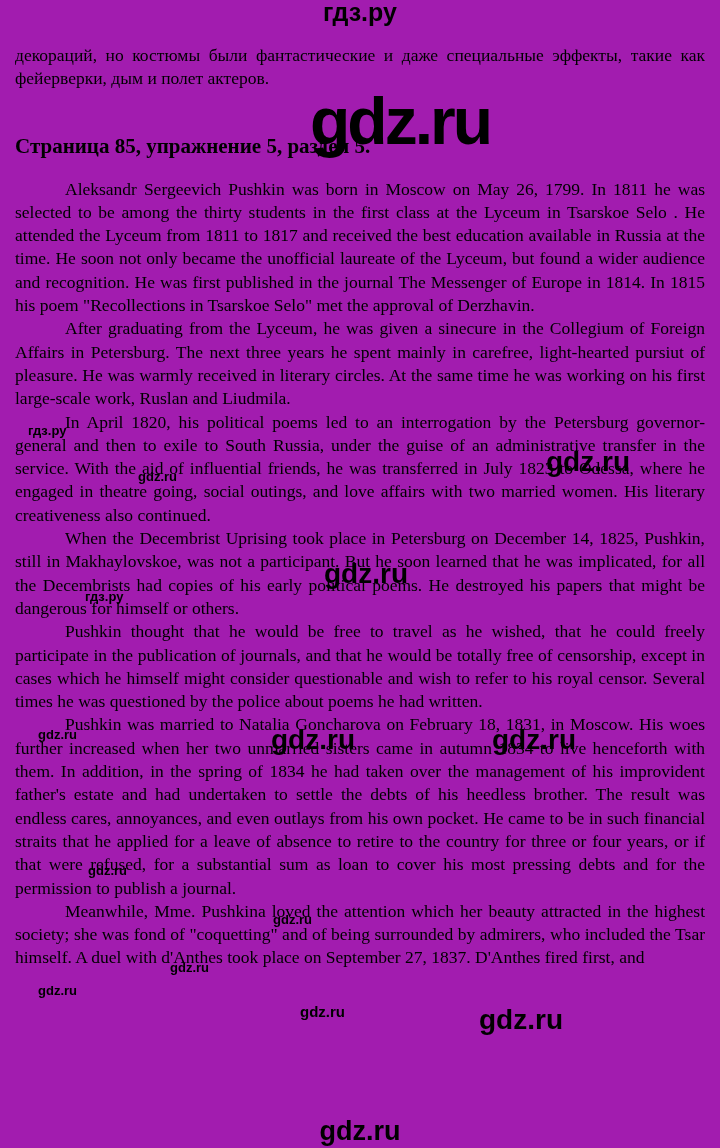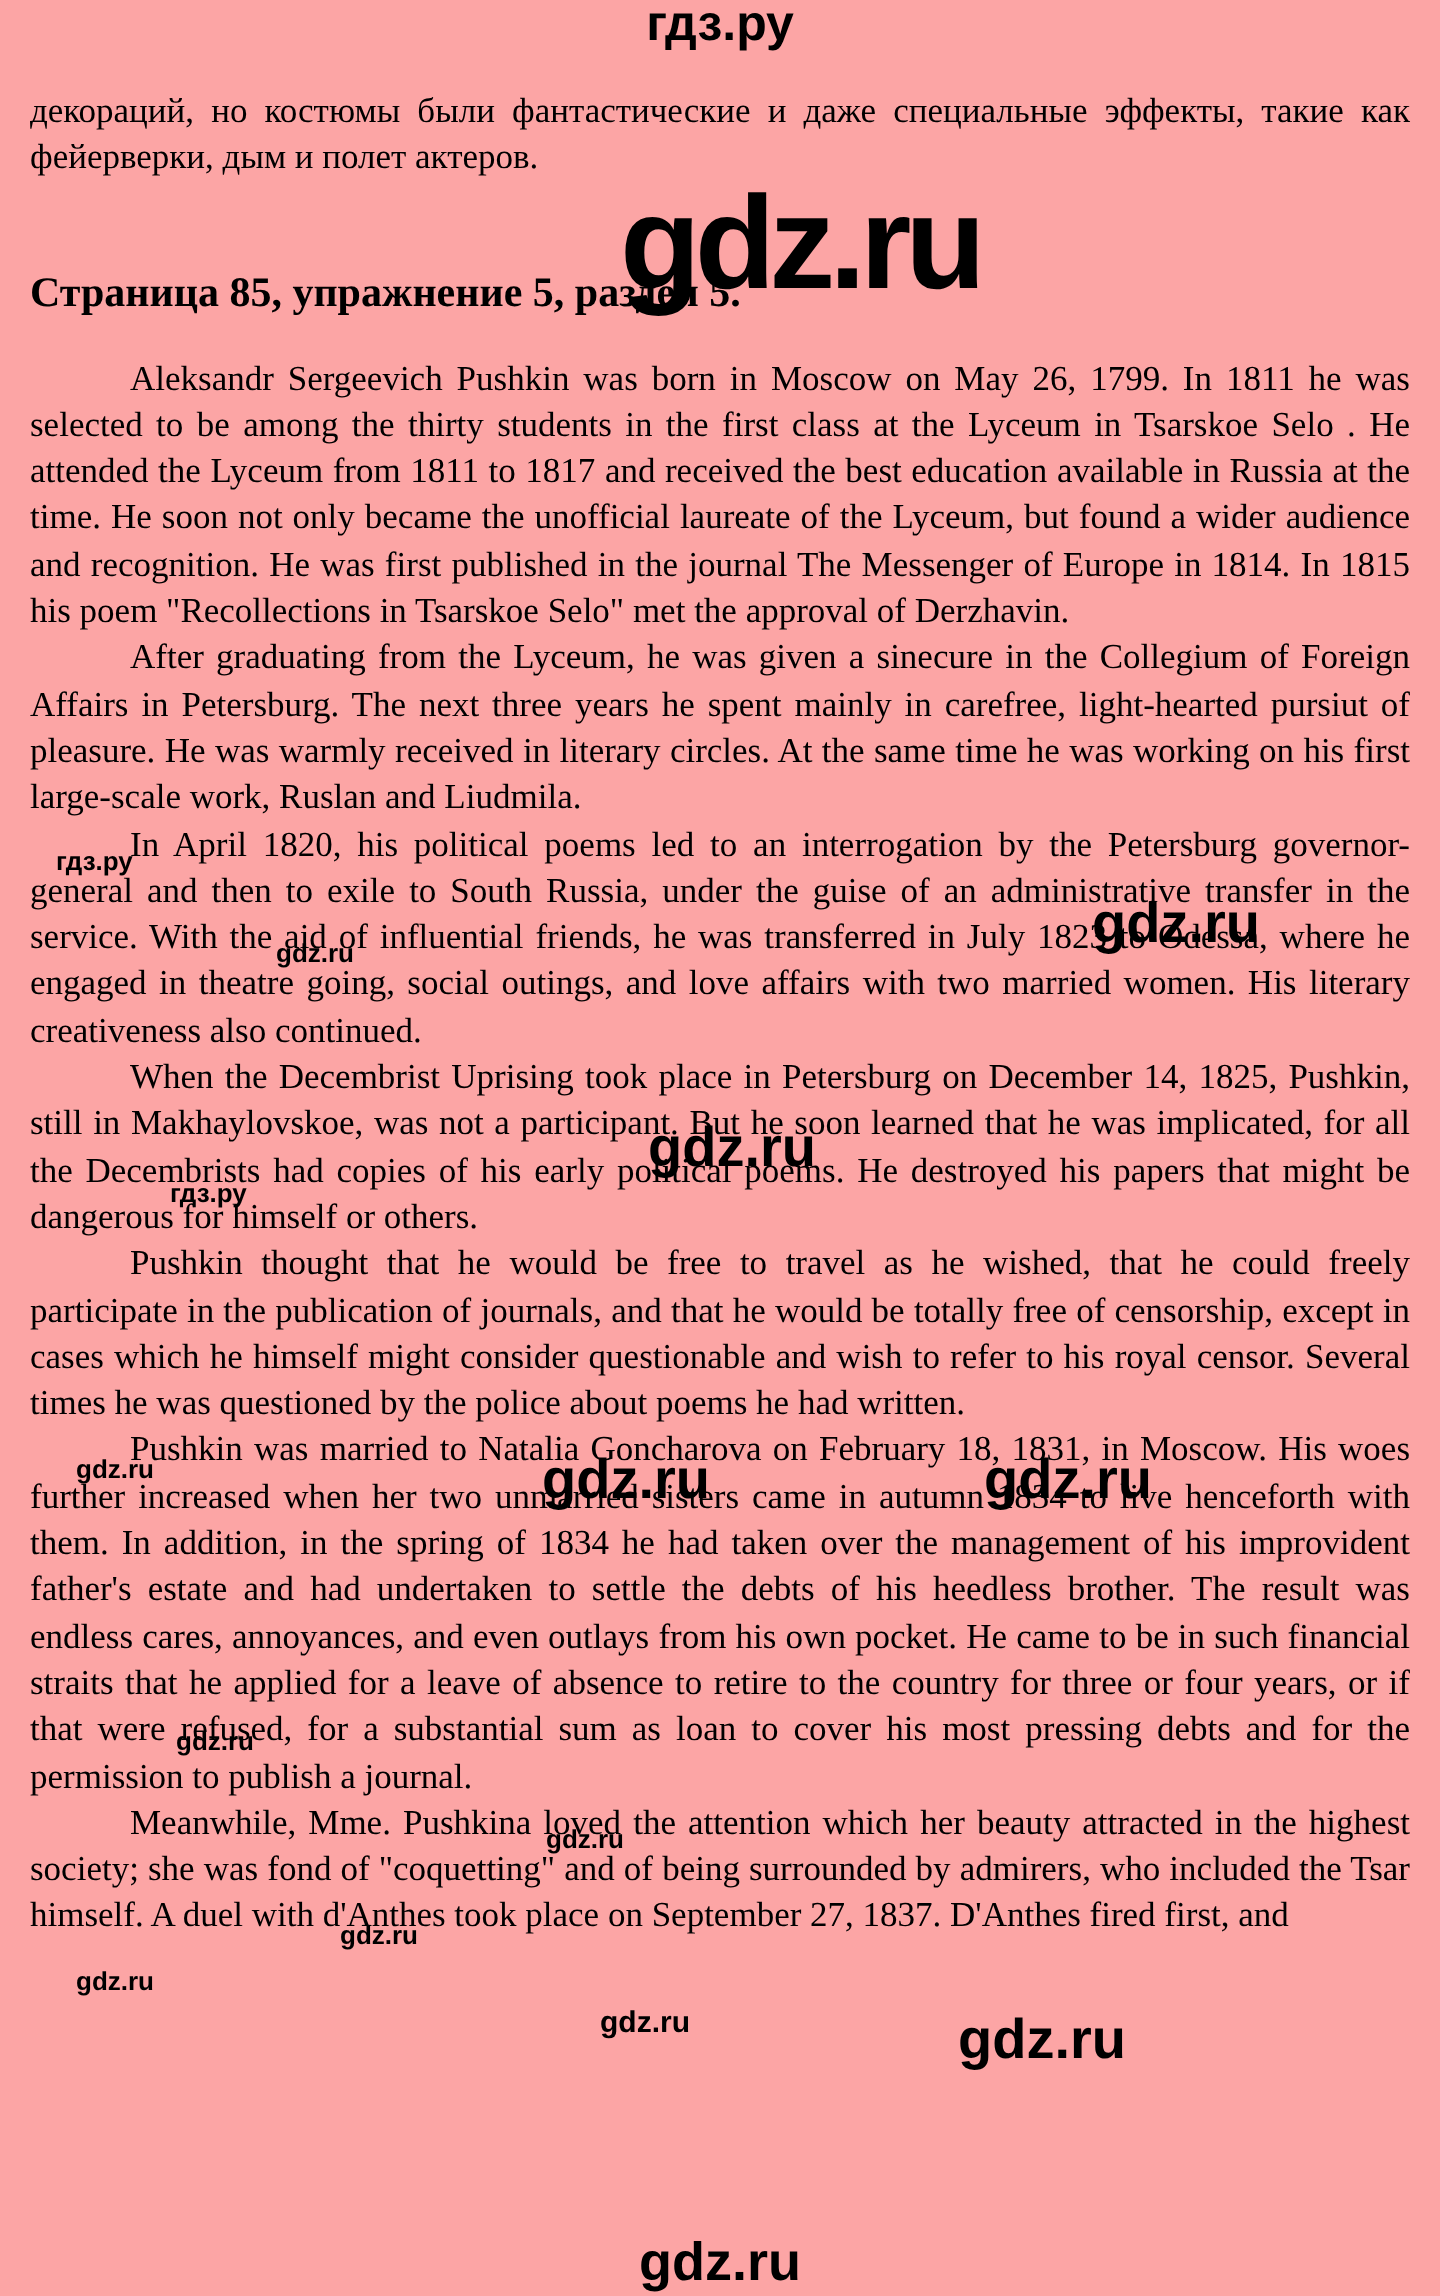--- a/index.html
+++ b/index.html
@@ -1,19 +1,19 @@
 <!DOCTYPE html>
 <html><head>
 <meta charset="utf-8">
 <style>
   html,body{margin:0;padding:0;background:#ffffff;}
   .page{
     position:relative;
     width:720px;height:1148px;
-    background:#fca5a5;
+    background:#a21caf;
     color:#000;
     overflow:hidden;
     font-family:"Liberation Serif", serif;
   }
   .header-logo{
     position:absolute;top:-2px;left:0;right:0;
     text-align:center;
     font-family:"Liberation Sans", sans-serif;
     font-weight:700;font-size:25px;color:#000;
     letter-spacing:0px;

